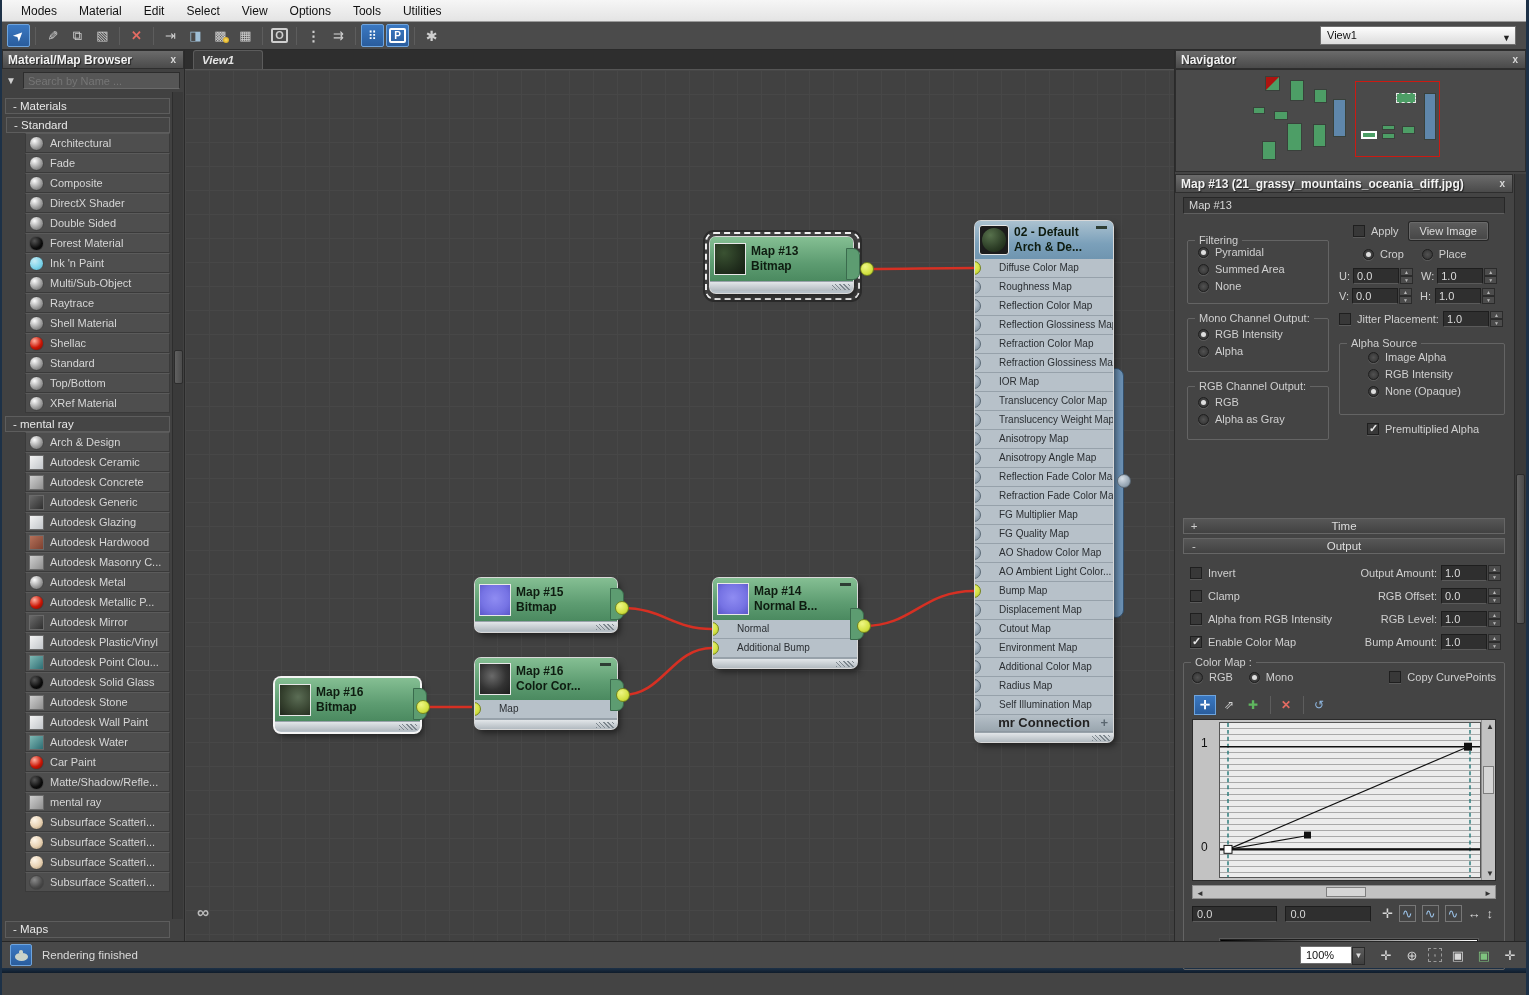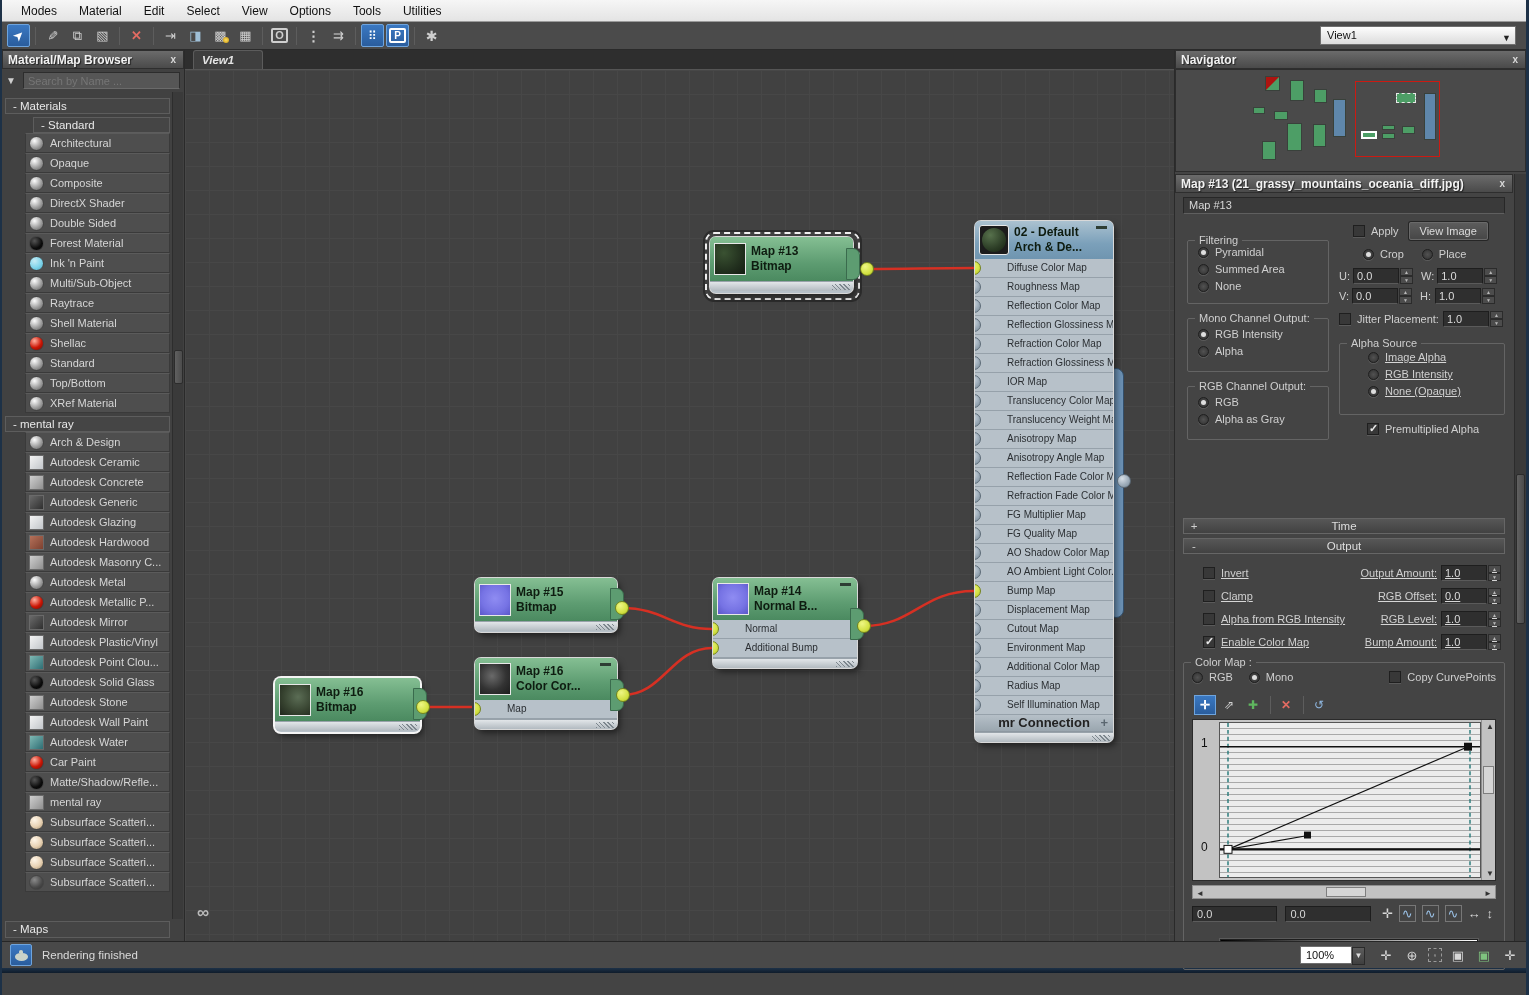--- a/index.html
+++ b/index.html
@@ -51,21 +51,21 @@
   
   .browser { width:183px; background:#414141; border-right:1px solid #2a2a2a; display:flex; flex-direction:column; position:relative; }
   .panel-header { height:19px; background:linear-gradient(#6b6b6b,#4a4a4a); border:1px solid #2e2e2e; display:flex; align-items:center; padding:0 5px; }
   .panel-header .ph-title { font-weight:bold; color:#f2f2f2; font-size:12px; flex:1; text-shadow:1px 1px 1px #222; }
   .panel-header .ph-x { color:#d8d8d8; font-weight:bold; font-size:10px; padding:0 2px; }
   .search-row { height:23px; display:flex; align-items:center; padding:2px 4px; }
   .funnel { width:14px; color:#cfcfcf; font-size:10px; margin-right:3px; }
   .search-input { flex:1; height:17px; background:#565656; border:1px solid #2d2d2d; border-bottom-color:#6a6a6a; color:#c9c9c9; font-size:11px; padding:0 4px; font-family:"Liberation Sans",sans-serif; }
   .blist { flex:1; position:relative; padding:3px 14px 0 3px; overflow:hidden; }
   .group-header { height:16px; background:#454545; border:1px solid #5d5d5d; color:#e8e8e8; font-size:11.5px; line-height:14px; padding-left:7px; margin-top:3px; }
-  .group-header.lvl2 { margin-left:28px; }
+  .group-header.lvl2 { margin-left:1px; }
   .mat-item { height:20px; margin-left:20px; background:#4e4e4e; border:1px solid #3a3a3a; border-top-color:#5b5b5b; display:flex; align-items:center; padding-left:3px; }
   .mat-ic { width:15px; height:15px; margin-right:6px; border:1px solid #6a6a6a; background:#777; flex:0 0 auto; }
   .sph-gray  { border-radius:50%; background:radial-gradient(circle at 35% 30%, #fdfdfd, #a8a8a8 50%, #585858); border-color:#444;}
   .sph-black { border-radius:50%; background:radial-gradient(circle at 35% 30%, #555, #0a0a0a 60%); border-color:#444;}
   .sph-cyan  { border-radius:50%; background:radial-gradient(circle at 35% 30%, #c6ecf5, #7fd4ea 55%, #4aa8c2); border-color:#444;}
   .sph-red   { border-radius:50%; background:radial-gradient(circle at 35% 30%, #ffb0a0, #cc1605 55%, #6e0b01); border-color:#444;}
   .sph-beige { border-radius:50%; background:radial-gradient(circle at 35% 30%, #fff6e8, #e8d2b4 55%, #a8906e); border-color:#444;}
   .sph-darkgray { border-radius:50%; background:radial-gradient(circle at 35% 30%, #8a8a8a, #4a4a4a 60%, #2e2e2e); border-color:#444;}
   .sq-gray  { background:linear-gradient(135deg,#cfcfcf,#8f8f8f); }
   .sq-dark  { background:linear-gradient(135deg,#6a6a6a,#2f2f2f); }
@@ -92,21 +92,21 @@
   .nthumb { width:32px; height:32px; border:1px solid #e8e8e8; margin-right:5px; flex:0 0 auto; }
   .t-grass { background:radial-gradient(circle at 30% 30%, #3a5232, #22301e 60%, #141c12); }
   .t-grass2{ background:radial-gradient(circle at 60% 40%, #5b6d55, #36422f 60%, #20261c); }
   .t-purple{ background:radial-gradient(circle at 50% 45%, #8f8cf2, #7673e4 60%, #5a57c8); }
   .t-darkmap{ background:radial-gradient(circle at 40% 40%, #6a6a6a, #333 55%, #1c1c1c); }
   .t-sphere { border-radius:3px; background:#1c1c1c; position:relative; width:30px; height:30px; }
   .t-sphere::before { content:""; position:absolute; left:2px; top:2px; width:24px; height:24px; border-radius:50%; background:radial-gradient(circle at 35% 30%, #57714c, #2c3d26 60%, #15200f); }
   .ntitles { font-weight:bold; font-size:12px; color:#0e1c10; line-height:15px; white-space:nowrap; }
   .nmin { position:absolute; right:6px; top:5px; width:11px; height:3px; background:#2e3e34; }
   .slots { background:#b7c1c9; }
-  .slot { position:relative; height:19px; border-bottom:1px solid #96a1aa; color:#2b2f33; font-size:10px; line-height:18px; padding-left:32px; white-space:nowrap; overflow:hidden; }
+  .slot { position:relative; height:19px; border-bottom:1px solid #96a1aa; color:#2b2f33; font-size:10px; line-height:18px; padding-left:24px; white-space:nowrap; overflow:hidden; }
   .sock { position:absolute; left:-8px; top:2px; width:14px; height:14px; border-radius:50%; background:radial-gradient(circle at 35% 30%, #d6dfe7, #9aa9b6 60%, #7b8c99); border:1px solid #5c6a77; z-index:6; }
   .sock.connected { background:radial-gradient(circle at 35% 30%, #eef684, #d3e244 60%, #b5c428); border-color:#75851c; }
   .csock { position:absolute; width:14px; height:14px; border-radius:50%; border:1px solid #75851c; background:radial-gradient(circle at 35% 30%, #eef684, #d3e244 60%, #b5c428); z-index:6; }
   .csock.gray { background:radial-gradient(circle at 35% 30%, #d6dfe7, #9aa9b6 60%, #7b8c99); border-color:#5c6a77; }
   .outtab { position:absolute; right:-7px; width:14px; height:32px; background:#5d9c71; border:1px solid #3a6b4d; border-radius:0 7px 7px 0; z-index:2; }
   .mrrow { position:relative; height:17px; background:linear-gradient(#b6c0c8,#9aa6af); border-bottom:1px solid #8d98a1; font-weight:bold; font-size:13px; color:#222; text-align:center; line-height:16px; }
   .mrrow .plus { position:absolute; right:5px; top:0; color:#5b6770; font-weight:bold; }
   .nfoot { height:10px; background:linear-gradient(#e2e6e9,#b2bac0); border-radius:0 0 5px 5px; border-top:1px solid #98a2aa; position:relative; }
   .nfoot .hatch { position:absolute; right:3px; top:2px; width:18px; height:6px; background:repeating-linear-gradient(45deg,#7d878e 0 1px, transparent 1px 3px); }
   .sel-box { position:absolute; border:2px dashed #f0f0f0; border-radius:9px; outline:2px solid #2c2c2c; z-index:4; }
@@ -139,21 +139,21 @@
   .cb { width:12px; height:12px; background:#383838; border:1px solid #1f1f1f; box-shadow:0 1px 0 #5a5a5a; margin-right:6px; flex:0 0 auto; position:relative; }
   .cb.checked::before { content:"✓"; position:absolute; left:1px; top:-2px; color:#e8e8e8; font-size:11px; font-weight:bold; }
   .plabel { color:#cfcfcf; font-size:11px; white-space:nowrap; }
   .spin { display:flex; align-items:center; }
   .spin .val { width:46px; height:16px; background:#2f2f2f; border:1px solid #1e1e1e; border-bottom-color:#5a5a5a; color:#dcdcdc; font-size:11px; padding:1px 3px; }
   .spin .btns { display:flex; flex-direction:column; margin-left:1px; }
   .spin .sb { width:13px; height:8px; background:#4c4c4c; border:1px solid #2b2b2b; color:#b9b9b9; font-size:5px; line-height:6px; text-align:center; }
   .pbtn { background:linear-gradient(#5c5c5c,#474747); border:1px solid #6a6a6a; box-shadow:0 0 0 1px #262626; border-radius:2px; color:#dcdcdc; font-size:11px; padding:2px 10px; display:inline-block; }
   .rollbar { position:absolute; left:2px; right:2px; height:16px; background:linear-gradient(#575757,#424242); border:1px solid #666; color:#dedede; text-align:center; font-size:11.5px; line-height:14px; }
   .rollbar .tg { position:absolute; left:4px; top:0; width:12px; text-align:center; color:#cfcfcf; }
-  .outrow { position:absolute; left:22px; right:6px; height:18px; display:flex; align-items:center;text-decoration:underline; }
+  .outrow { position:absolute; left:9px; right:6px; height:18px; display:flex; align-items:center; }
   .outrow .sp-label { margin-left:auto; color:#cfcfcf; margin-right:4px; }
 
   
   .cm-toolbar { position:absolute; left:10px; display:flex; align-items:center; }
   .cmbtn { width:22px; height:20px; border:1px solid transparent; display:flex; align-items:center; justify-content:center; color:#cfcfcf; font-size:12px; margin-right:2px; }
   .cmbtn.active { background:linear-gradient(#3a78c2,#2a5d9d); border-color:#6ea4dd; color:#fff; }
   .ic-movept::before { content:"✛"; font-weight:bold; }
   .ic-scalept::before { content:"⇗"; }
   .ic-addpt::before { content:"✚"; color:#5fb75f; }
   .ic-delpt::before { content:"✕"; color:#e26b62; font-weight:bold; }
@@ -285,21 +285,21 @@
         <div class="group-header">- Materials</div>
         <div class="group-header lvl2">- Standard</div>
 
           <div class="mat-item">
             <span class="mat-ic sph-gray"></span>
             <span>Architectural</span>
           </div>
 
           <div class="mat-item">
             <span class="mat-ic sph-gray"></span>
-            <span>Opaque</span>
+            <span>Fade</span>
           </div>
 
           <div class="mat-item">
             <span class="mat-ic sph-gray"></span>
             <span>Composite</span>
           </div>
 
           <div class="mat-item">
             <span class="mat-ic sph-gray"></span>
             <span>DirectX Shader</span>
@@ -858,21 +858,21 @@
               <span class="cb"></span>
               <span class="plabel">Jitter Placement:</span>
               <span class="spin" style="margin-left:4px;">
                   <span class="val">1.0</span>
                   <span class="btns">
                     <span class="sb">▲</span>
                     <span class="sb">▼</span>
                   </span>
                 </span>
             </div>
-            <div class="pgroup" style="position:relative;left:0;margin-top:16px;width:166px;height:72px;text-decoration:underline;">
+            <div class="pgroup" style="position:relative;left:0;margin-top:16px;width:166px;height:72px;">
               <span class="legend">Alpha Source</span>
               <div class="rrow" style="margin-left:28px;margin-top:7px;">
                   <span class="rb"></span>
                   <span class="plabel">Image Alpha</span>
                 </div>
               <div class="rrow" style="margin-left:28px;">
                   <span class="rb"></span>
                   <span class="plabel">RGB Intensity</span>
                 </div>
               <div class="rrow" style="margin-left:28px;">

